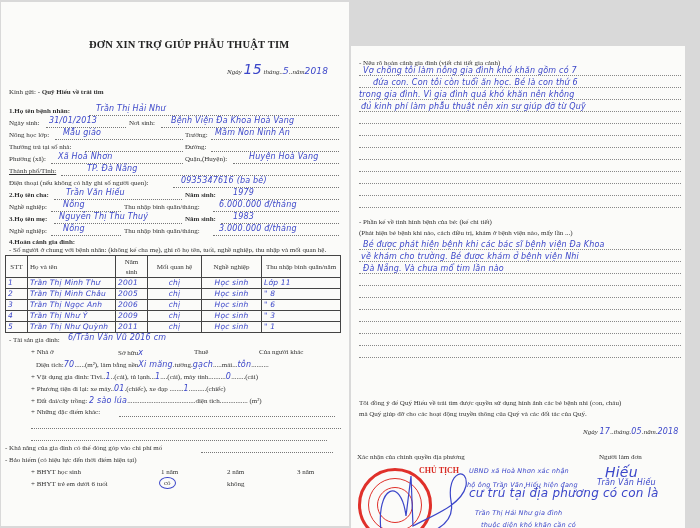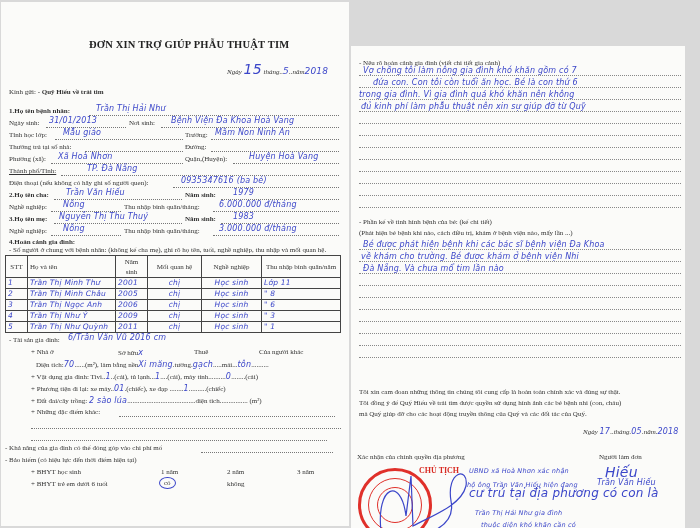--- a/index.html
+++ b/index.html
@@ -47,21 +47,21 @@
   <div class="dots" style="left:88px;top:113px;width:250px;"></div>
   <div class="abs hw" style="left:95px;top:102px;">Trần Thị Hải Như</div>
 
   <div class="abs lbl" style="left:8px;top:117px;">Ngày sinh:</div>
   <div class="dots" style="left:45px;top:125px;width:80px;"></div>
   <div class="abs hw" style="left:48px;top:114px;">31/01/2013</div>
   <div class="abs lbl" style="left:128px;top:117px;">Nơi sinh:</div>
   <div class="dots" style="left:160px;top:125px;width:178px;"></div>
   <div class="abs hw" style="left:170px;top:114px;">Bệnh Viện Đa Khoa Hoà Vang</div>
 
-  <div class="abs lbl" style="left:8px;top:129px;">Tỉnh học lớp:</div>
+  <div class="abs lbl" style="left:8px;top:129px;">Nông học lớp:</div>
   <div class="dots" style="left:54px;top:137px;width:128px;"></div>
   <div class="abs hw" style="left:62px;top:126px;">Mẫu giáo</div>
   <div class="abs lbl" style="left:184px;top:129px;">Trường:</div>
   <div class="dots" style="left:210px;top:137px;width:128px;"></div>
   <div class="abs hw" style="left:214px;top:126px;">Mầm Non Ninh An</div>
 
   <div class="abs lbl" style="left:8px;top:141px;">Thường trú tại số nhà:</div>
   <div class="dots" style="left:84px;top:149px;width:98px;"></div>
   <div class="abs lbl" style="left:184px;top:141px;">Đường:</div>
   <div class="dots" style="left:210px;top:149px;width:128px;"></div>
@@ -237,21 +237,20 @@
   <div class="ruled" style="top:251px;"></div>
   <div class="ruled" style="top:263px;"></div>
   <div class="ruled" style="top:275px;"></div>
   <div class="ruled" style="top:287px;"></div>
   <div class="ruled" style="top:299px;"></div>
   <div class="ruled" style="top:311px;"></div>
   <div class="abs hw" style="left:12px;top:194px;">Bé được phát hiện bệnh khi các bác sĩ bệnh viện Đa Khoa</div>
   <div class="abs hw" style="left:10px;top:206px;">về khám cho trường. Bé được khám ở bệnh viện Nhi</div>
   <div class="abs hw" style="left:12px;top:218px;">Đà Nẵng. Và chưa mổ tim lần nào</div>
 
-  <div class="abs lbl" style="left:8px;top:342px;">Tôi xin cam đoan những thông tin chúng tôi cung cấp là hoàn toàn chính xác và đúng sự thật.</div>
   <div class="abs lbl" style="left:8px;top:353px;">Tôi đồng ý để Quỹ Hiểu về trái tim được quyền sử dụng hình ảnh các bé bệnh nhi (con, cháu)</div>
   <div class="abs lbl" style="left:8px;top:364px;">mà Quỹ giúp đỡ cho các hoạt động truyền thông của Quỹ và các đối tác của Quỹ.</div>
 
   <div class="abs lbl" style="left:232px;top:381px;font-style:italic;">
     <span>Ngày</span>
     <span class="hw">17</span>..<span>tháng</span>.<span class="hw">05</span>.<span>năm</span>.<span class="hw">2018</span>
   </div>
 
   <div class="abs lbl b" style="left:6px;top:407px;font-weight:normal;"><span>Xác nhận của chính quyền địa phương</span></div>
   <div class="abs lbl b" style="left:248px;top:407px;font-weight:normal;">Người làm đơn</div>

